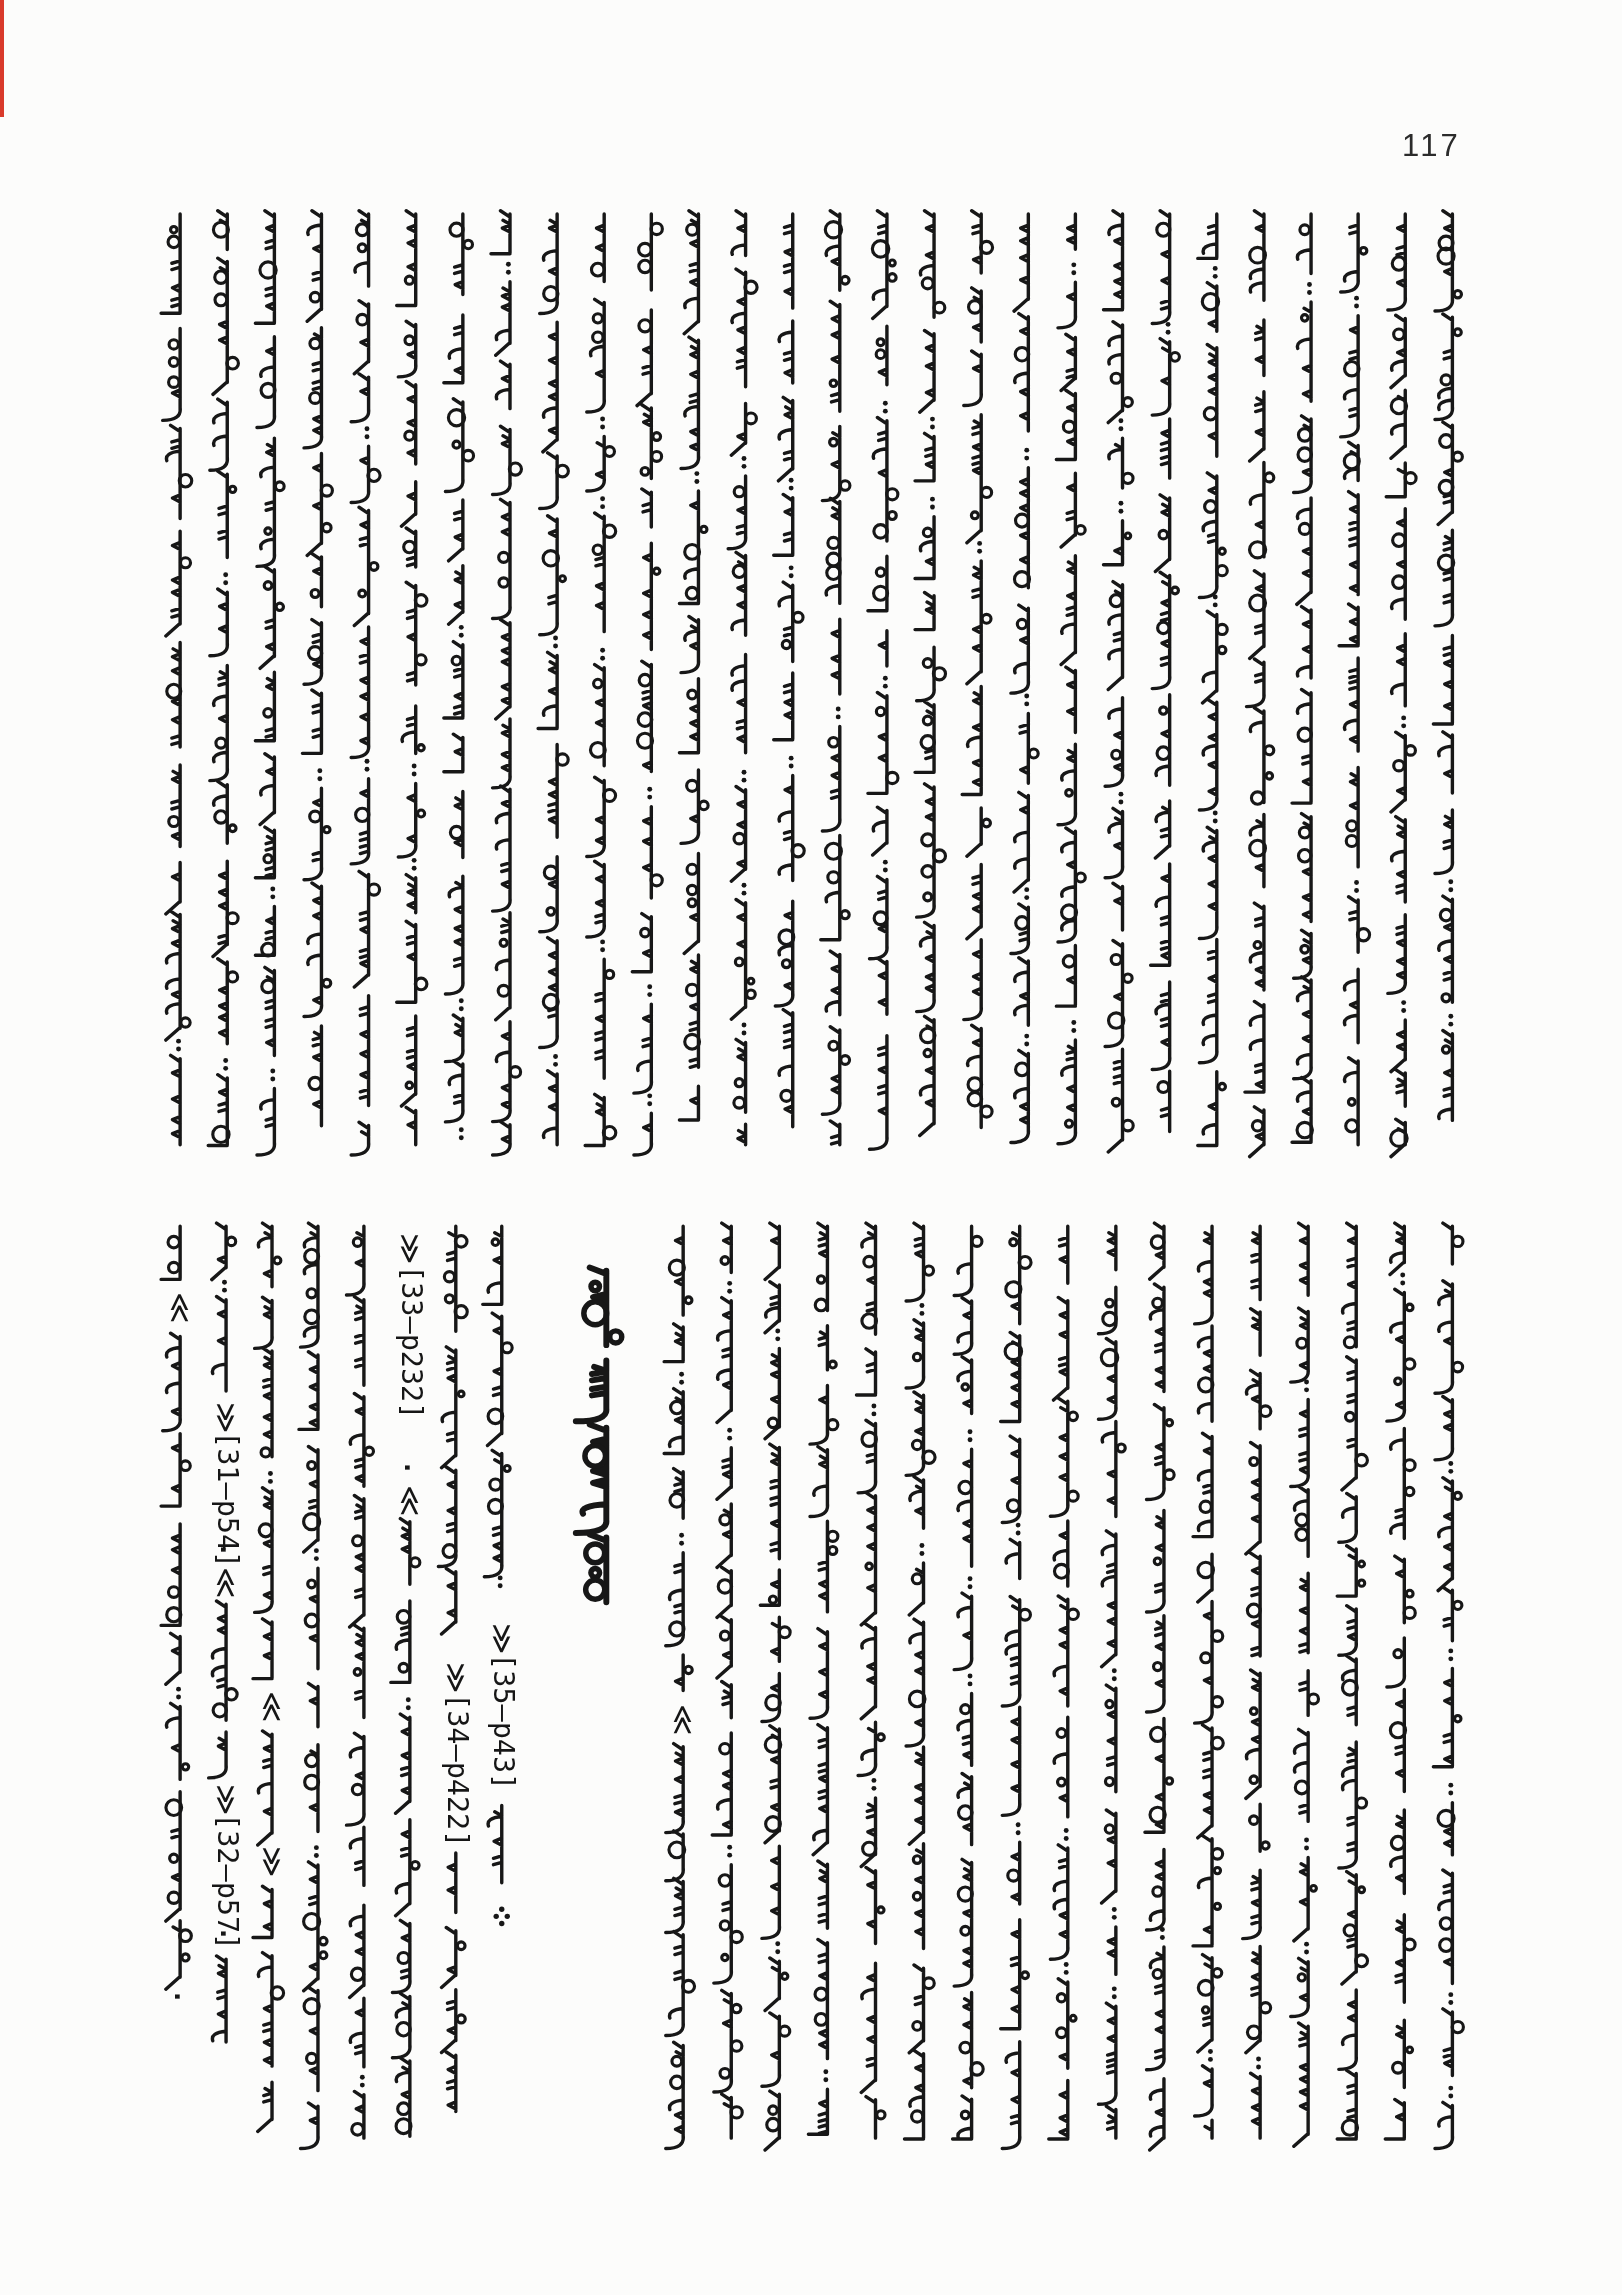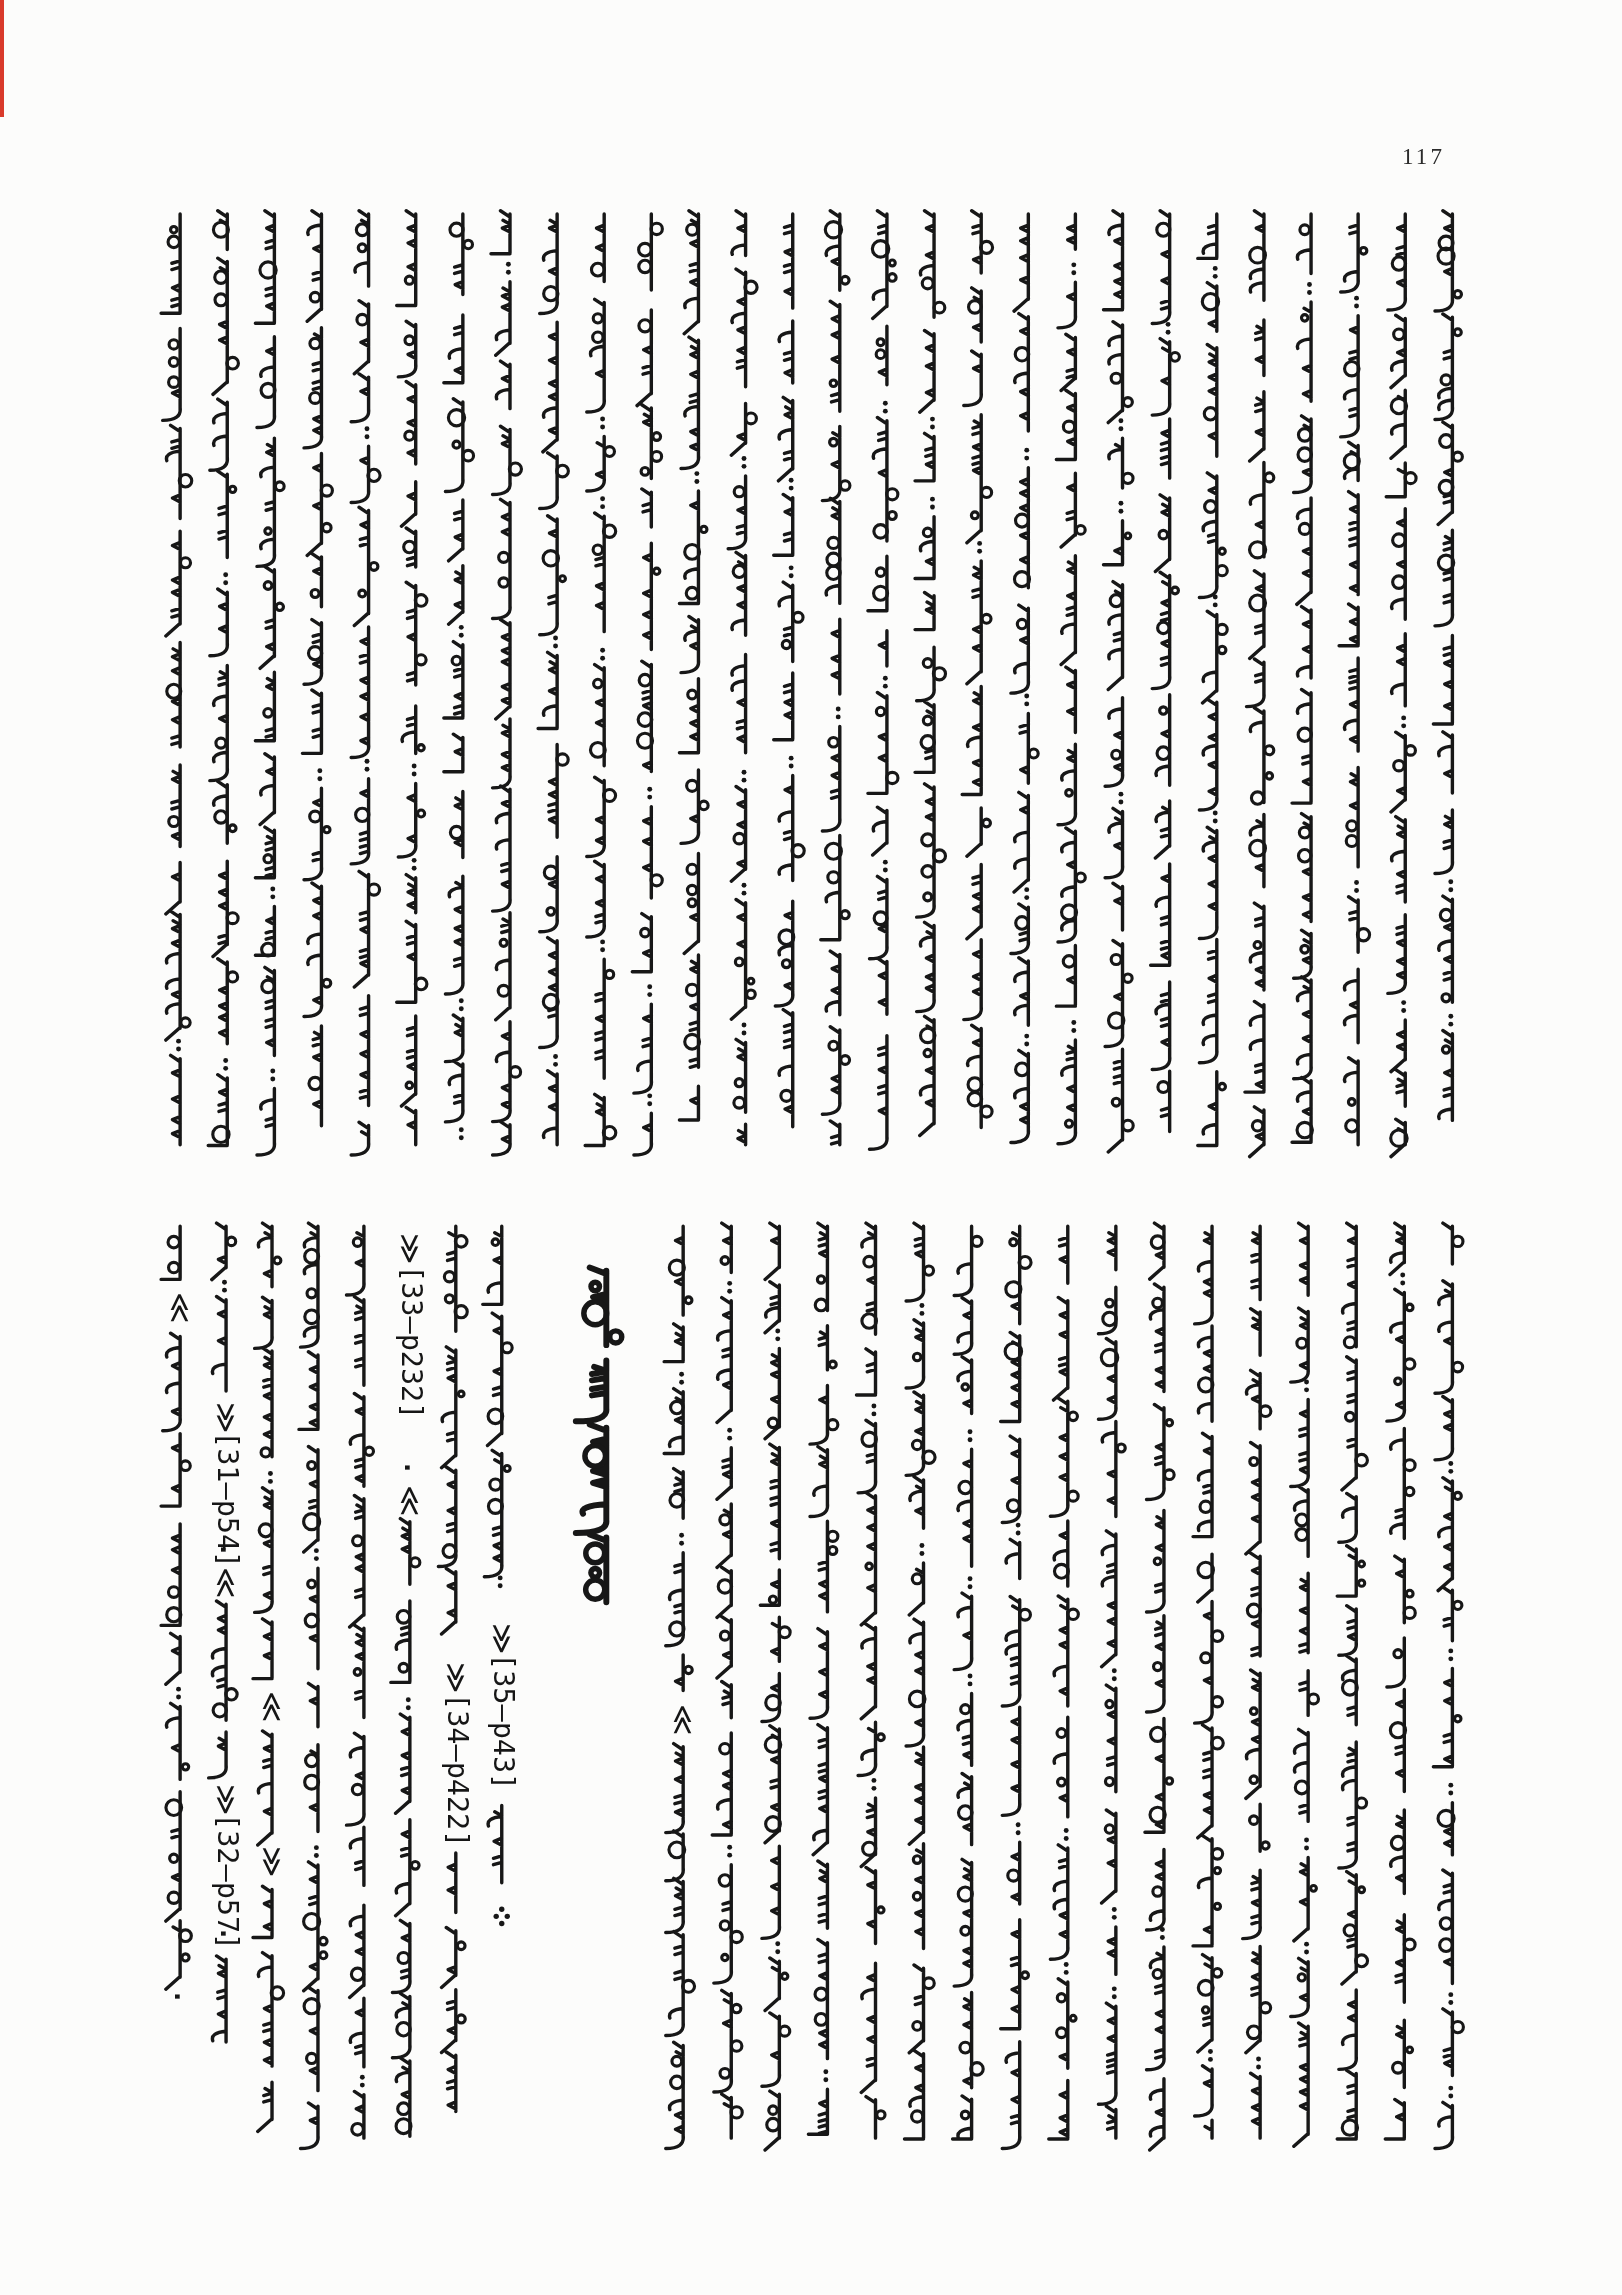--- a/index.html
+++ b/index.html
@@ -1,20 +1,20 @@
 <!DOCTYPE html>
 <html style="font-size:12.7px"><head>
 <meta charset="utf-8">
 <style>
   html,body{margin:0;padding:0;background:#e8e8e6;}
   #page{position:relative;width:1623px;height:2295px;background:#fcfcfb;overflow:hidden;
         font-family:"DejaVu Serif",serif;}
   .red-edge{position:absolute;left:0;top:0;width:4px;height:117px;background:#d93a2b;}
-  .pageno{position:absolute;left:1402px;top:144px;font-family:Liberation Serif, serif;
-          font-size:23px;color:#2b2b2b;letter-spacing:3.2px;}
+  .pageno{position:absolute;left:1402px;top:128px;font-family:Liberation Sans, sans-serif;
+          font-size:31px;color:#2b2b2b;letter-spacing:3.2px;}
   #textlayer,#overlay{position:absolute;left:0;top:0;width:1623px;height:2295px;}
   .vtext{position:absolute;transform:rotate(90deg);transform-origin:0 0;white-space:nowrap;
          color:#161616;line-height:1;}
   .cite{font-family:"DejaVu Sans Mono","Liberation Mono",monospace;font-size:28.5px;}
   .quote{font-family:"DejaVu Sans","Liberation Sans",sans-serif;font-size:30px;}
   .dotg{font-family:"DejaVu Sans","Liberation Sans",sans-serif;font-size:24px;font-weight:bold;}
   .heading-hotspot{position:absolute;background:transparent;}
 </style>
 </head>
 <body>

